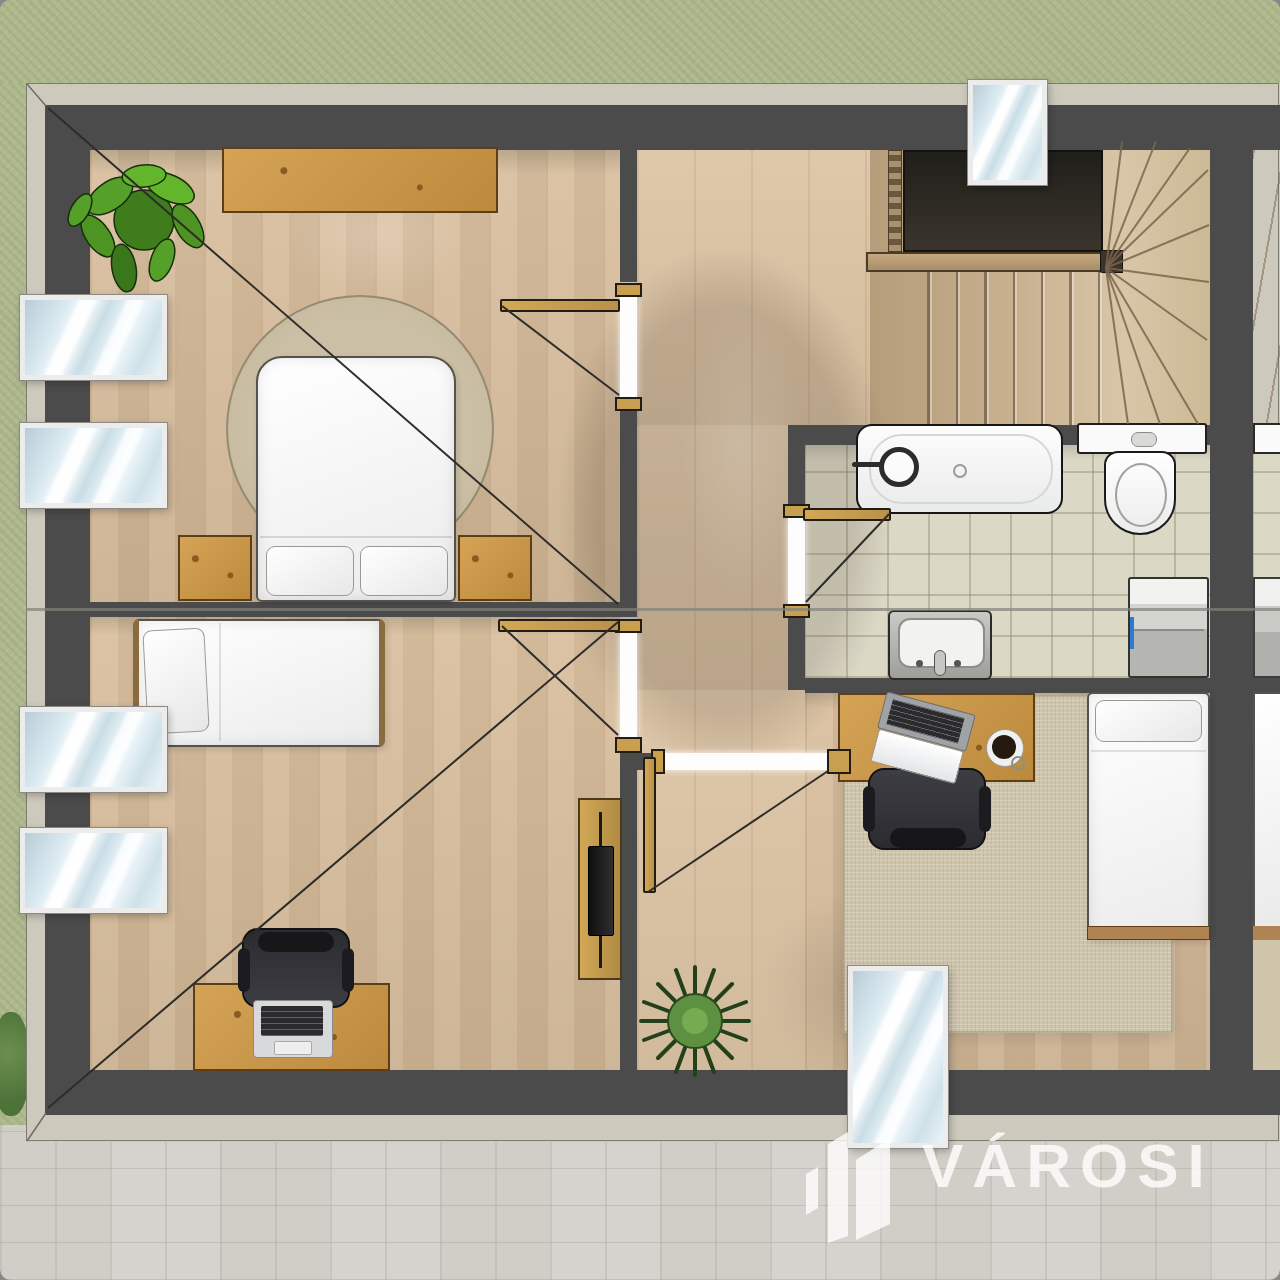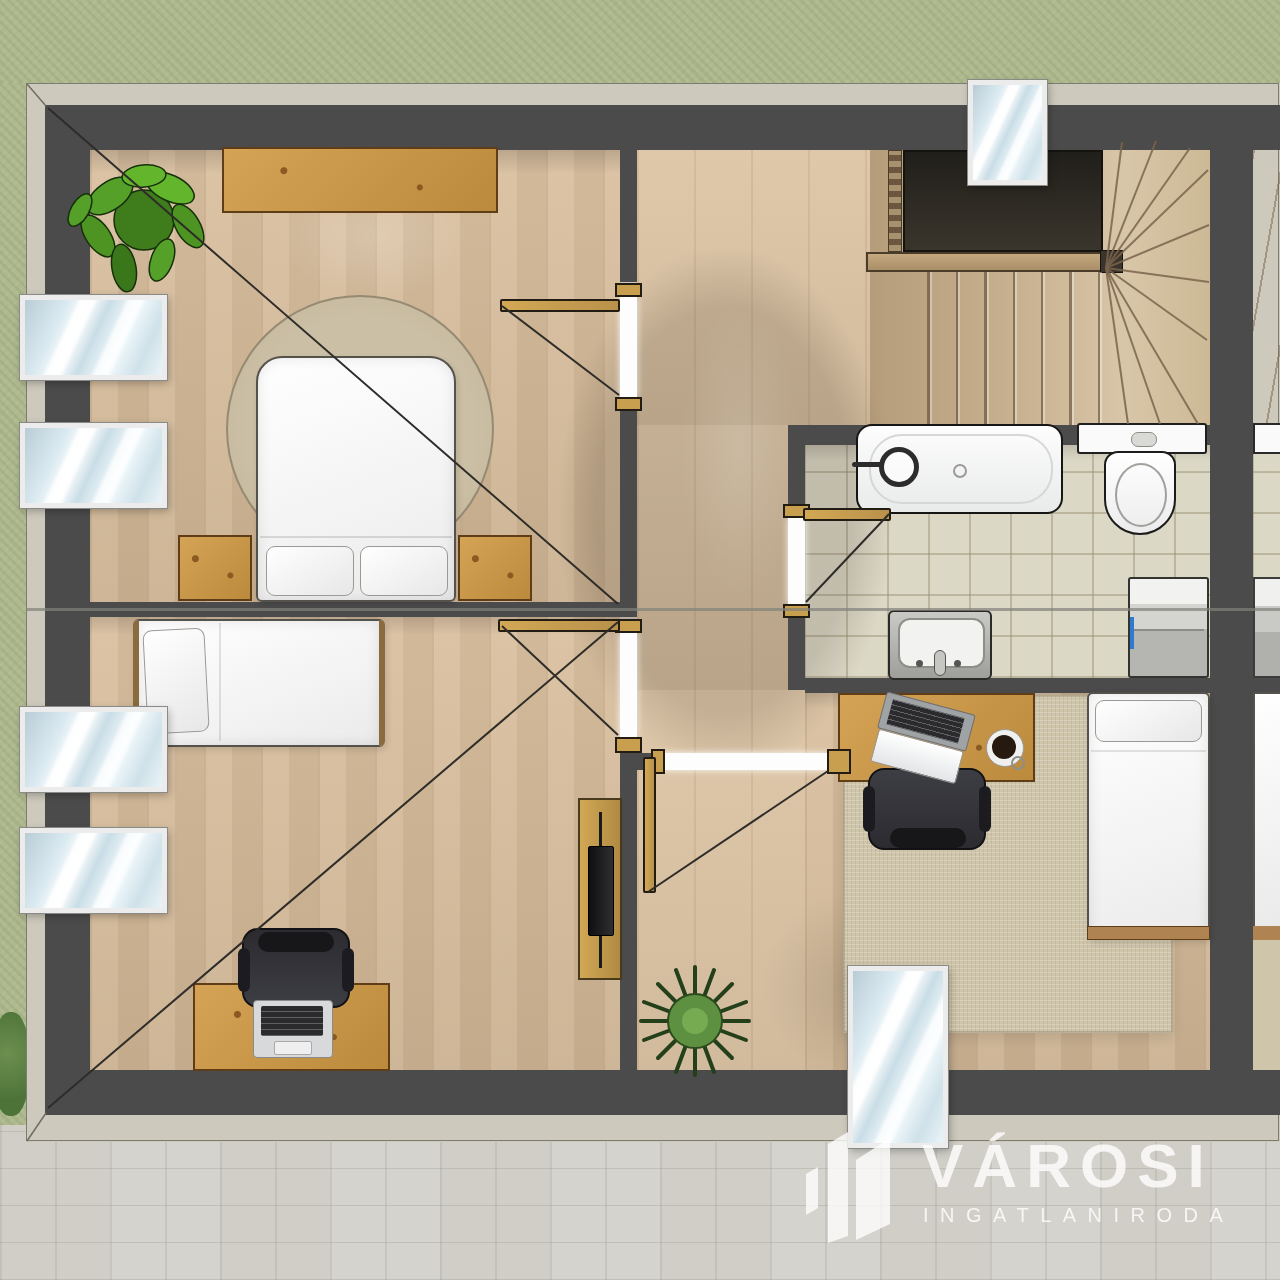--- a/index.html
+++ b/index.html
@@ -3,21 +3,21 @@
 <meta charset="utf-8">
 <title>Floor plan</title>
 <style>
   html,body{margin:0;padding:0;background:#888;}
   #stage{position:relative;width:1280px;height:1280px;overflow:hidden;
          font-family:"Liberation Sans",sans-serif;
          background-color:#d4d3cd;
          background-image:
            repeating-linear-gradient(0deg, rgba(140,140,132,.28) 0 1.5px, transparent 1.5px 37px),
            repeating-linear-gradient(90deg, rgba(140,140,132,.20) 0 1.5px, transparent 1.5px 55px),
-           repeating-linear-gradient(90deg, rgba(196,192,181,.25) 0 110px, transparent 110px 220px);}
+           repeating-linear-gradient(90deg, rgba(196,192,181,.25) 0 110px, transparent 110px 220px); border-radius: 11px;}
   .abs{position:absolute;}
   .grass{background-color:#aeb98e;background-image:
       repeating-linear-gradient(45deg, rgba(86,99,60,.10) 0 3px, transparent 3px 7px),
       repeating-linear-gradient(-45deg, rgba(255,255,255,.05) 0 2px, transparent 2px 6px);}
   .eave{background:#cdc9bc;}
   .roofline{border:1.5px solid rgba(110,110,100,.85);}
   .wood{background-color:#d8bd9b;background-image:
       repeating-linear-gradient(90deg, rgba(139,104,70,.16) 0 2px, transparent 2px 57px),
       repeating-linear-gradient(90deg, rgba(255,255,255,.05) 0 28px, rgba(0,0,0,.04) 28px 57px),
       linear-gradient(180deg, rgba(255,255,255,.05), rgba(0,0,0,.06));}
@@ -289,16 +289,15 @@
 
   <div class="abs" style="left:790px;top:1108px;width:470px;height:150px;">
     <svg class="abs" style="left:12px;top:4px;" width="104" height="140" viewBox="0 0 104 140">
       <g fill="rgba(255,255,255,.78)">
         <polygon points="4,62 16,55 16,96 4,103"></polygon>
         <polygon points="26,32 46,20 46,124 26,131"></polygon>
         <polygon points="54,48 88,26 88,112 54,128"></polygon>
       </g>
     </svg>
     <div class="wm abs" style="left:132px;top:22px;font-size:62px;letter-spacing:9px;">VÁROSI</div>
-    <div class="wm abs" style="left:133px;top:96px;font-size:20px;font-weight:normal;letter-spacing:11.5px;">INGATLANIRODA</div>
   </div>
 
 </div>
 
 </body></html>

